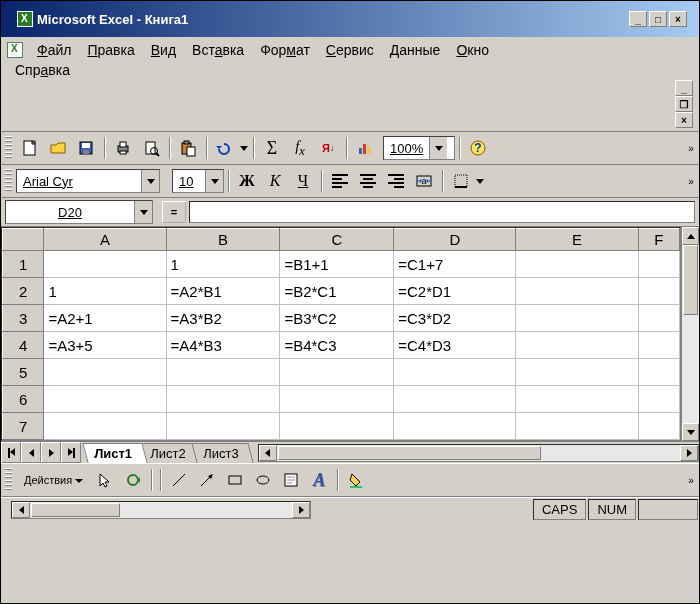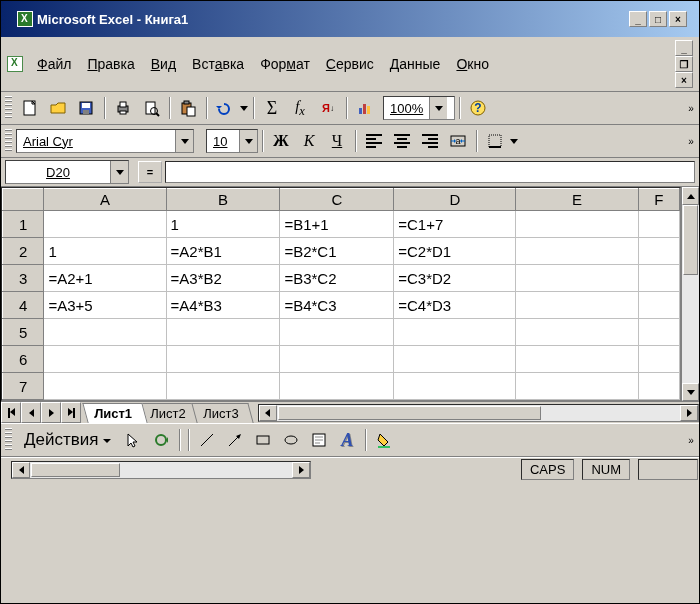--- a/index.html
+++ b/index.html
@@ -50,21 +50,21 @@
   .combo { display:flex; align-items:center; background:#fff; border:1px solid #808080; border-top-color:#404040; border-left-color:#404040; height:24px;}
   .combo .combo-text { padding:0 6px; font-size:13px; min-width:0; outline:none; border:none; background:transparent;text-decoration:underline;}
   .combo .combo-btn { width:18px; height:100%; background:#d4d0c8; border-left:1px solid #808080; display:flex; align-items:center; justify-content:center;}
   .tri-down { width:0;height:0;border-left:4px solid transparent;border-right:4px solid transparent;border-top:5px solid #000;}
   .tri-right { width:0;height:0;border-top:4px solid transparent;border-bottom:4px solid transparent;border-left:5px solid #000;}
   .bold { font-weight:bold; font-family:"Times New Roman",serif; font-size:16px;}
   .italic { font-style:italic; font-family:"Times New Roman",serif; font-size:16px;}
   .under { text-decoration:underline; font-family:"Times New Roman",serif; font-size:16px;}
   
   .formula-row { display:flex; align-items:center; padding:2px 4px; background:#d4d0c8; border-bottom:1px solid #808080;}
-  .namebox { width:124px; }
+  .namebox { width:148px; }
   
   .grid-wrap { position:relative; background:#fff; border:1px inset #808080; margin:0;}
   table.grid { border-collapse:collapse; width:100%; table-layout:fixed;}
   .grid th, .grid td { border:1px solid #c0c0c0; height:27px; font-size:15px; font-family:Arial,sans-serif; text-align:left; padding:0 4px; overflow:hidden; white-space:nowrap;}
   .grid thead th { background:#d4d0c8; text-align:center; font-weight:normal; border:1px solid #808080; border-top-color:#fff; border-left-color:#fff; height:22px;}
   .grid tbody th { background:#d4d0c8; text-align:center; font-weight:normal; border:1px solid #808080; border-top-color:#fff; border-left-color:#fff; width:36px;}
   .grid thead th.corner { background:#d4d0c8;}
   
   .col-rh { width:40px;}
   .col-A { width:118px;}
@@ -82,21 +82,21 @@
   .tab.active { background:#fff; font-weight:bold; z-index:2;}
   .hscroll { flex:1; display:flex; align-items:center; margin-left:10px;}
   .scrollbar { flex:1; height:18px; background:#e8e8e8; border:1px inset #808080; display:flex; align-items:center;}
   .scrollbar .arrow { width:18px; height:16px; background:#d4d0c8; border:1px solid #808080; border-top-color:#fff; border-left-color:#fff; display:flex; align-items:center; justify-content:center;}
   .scrollbar .thumb { flex:0 0 60%; height:14px; background:#d4d0c8; border:1px solid #808080; border-top-color:#fff; border-left-color:#fff; margin:0 1px;}
   
   .drawbar { border-top:1px solid #fff; }
   
   .statusbar { display:flex; align-items:center; height:24px; background:#d4d0c8; border-top:1px solid #fff; padding:0 0 0 4px;}
   .statusbar .hscroll2 { width:300px; margin:0 6px;}
-  .status-cells { display:flex; margin-left:auto;gap:6px;}
+  .status-cells { display:flex; margin-left:auto;}
   .status-cell { border:1px inset #808080; padding:2px 8px; font-size:13px; background:#d4d0c8; margin:0 1px; min-width:44px; text-align:center;}
   
   .grid-container { display:flex;}
   .vscroll { width:18px; background:#e8e8e8; border-left:1px solid #808080; display:flex; flex-direction:column;}
   .vscroll .arrow { height:18px; background:#d4d0c8; border:1px solid #808080; border-top-color:#fff; border-left-color:#fff; display:flex; align-items:center; justify-content:center;}
   .tri-up { width:0;height:0;border-left:4px solid transparent;border-right:4px solid transparent;border-bottom:5px solid #000;}
   .tri-left { width:0;height:0;border-top:4px solid transparent;border-bottom:4px solid transparent;border-right:5px solid #000;}
   .vscroll .track { flex:1; position:relative;}
   .vscroll .thumb { position:absolute; top:0; left:1px; right:1px; height:70px; background:#d4d0c8; border:1px solid #808080; border-top-color:#fff; border-left-color:#fff;}
   .align-icon { display:inline-block; width:16px;}
@@ -118,20 +118,21 @@
 <div class="menubar">
   <div class="doc-icon"></div>
   <div class="menuitem"><u>Ф</u><span title="Файл">айл</span></div>
   <div class="menuitem"><u>П</u>равка</div>
   <div class="menuitem"><u>В</u>ид</div>
   <div class="menuitem">Вст<u>а</u>вка</div>
   <div class="menuitem">Фор<u>м</u>ат</div>
   <div class="menuitem"><u>С</u>ервис</div>
   <div class="menuitem"><u>Д</u>анные</div>
   <div class="menuitem"><u>О</u>кно</div>
+  <div class="menuitem" style="width:100%">Спр<u>а</u>вка</div>
   <div class="winbtns" style="margin-left:auto">
     <div class="winbtn">_</div>
     <div class="winbtn">❐</div>
     <div class="winbtn">×</div>
   </div>
 </div>
 
 <div class="toolbar">
   <div class="grip"></div>
   <div class="tbtn">
@@ -218,21 +219,21 @@
         <text x="8" y="12" text-anchor="middle" font-size="12" font-weight="bold" fill="#0040a0">?</text>
       </svg>
     </div>
   <div style="width:8px;display:flex;align-items:center;justify-content:center;margin-left:auto">
       <span style="font-size:10px">»</span>
     </div>
 </div>
 
 <div class="toolbar">
   <div class="grip"></div>
-  <div class="combo" style="width:178px">
+  <div class="combo" style="width:144px">
     <div class="combo-text" style="flex:1">Arial Cyr</div>
     <div class="combo-btn">
         <div class="tri-down"></div>
       </div>
   </div>
   <div class="combo" style="width:52px;margin-left:12px">
     <div class="combo-text" style="flex:1">10</div>
     <div class="combo-btn">
         <div class="tri-down"></div>
       </div>
@@ -441,21 +442,21 @@
       <div style="flex:1"></div>
       <div class="arrow">
           <div class="tri-right"></div>
         </div>
     </div>
   </div>
 </div>
 
 <div class="toolbar drawbar">
   <div class="grip"></div>
-  <div class="menuitem" style="font-size:17px"><span>Действия</span> <span class="tri-down" style="display:inline-block;vertical-align:middle;border-top-width:4px"></span></div>
+  <div class="menuitem" style="font-size:11px"><span>Действия</span> <span class="tri-down" style="display:inline-block;vertical-align:middle;border-top-width:4px"></span></div>
   <div class="tbtn">
       <svg width="16" height="16">
         <path d="M3 2 L3 14 L6 11 L8 15 L10 14 L8 10 L12 10 Z" fill="#fff" stroke="#000"></path>
       </svg>
     </div>
   <div class="tbtn">
       <svg width="16" height="16">
         <circle cx="8" cy="8" r="5" fill="none" stroke="#2a7a2a" stroke-width="2"></circle>
         <path d="M13 8 L15 5 L15 11 Z" fill="#2a7a2a"></path>
       </svg>

